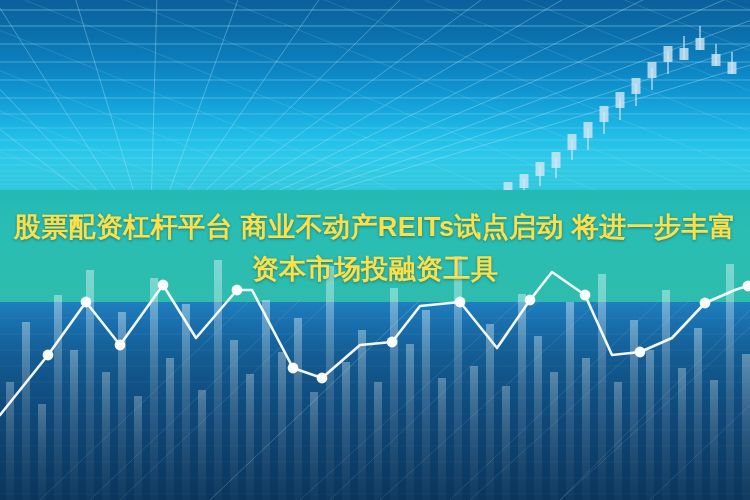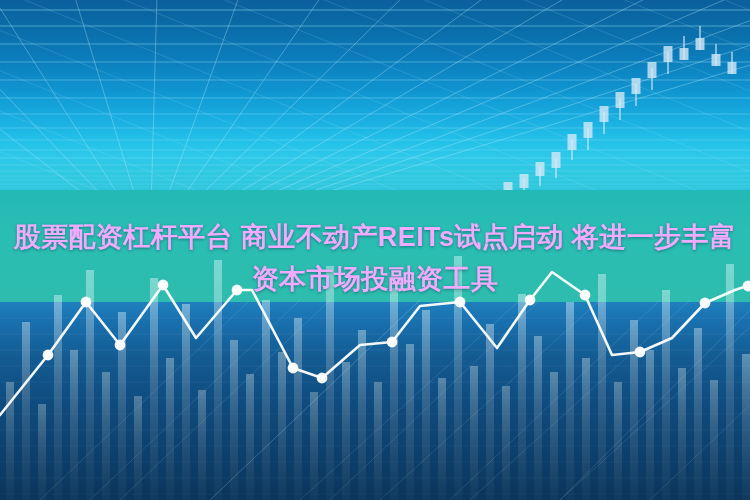--- a/index.html
+++ b/index.html
@@ -63,24 +63,24 @@
     top: 302px;
     height: 198px;
     background: linear-gradient(to bottom, rgba(10,50,90,0) 0%, rgba(8,42,80,0.35) 60%, rgba(6,36,70,0.55) 100%);
   }
   svg.layer { pointer-events: none; }
 
   
   #headline {
     position: absolute;
     left: 0;
-    top: 216px;
+    top: 206px;
     width: 750px;
     text-align: center;
-    color: #f0abfc;
+    color: #fde047;
     font-size: 27px;
     font-weight: bold;
     line-height: 42px;
     letter-spacing: 0.4px;
     text-shadow: 0 1px 3px rgba(0,40,60,0.45);
     white-space: nowrap;
   }
   #headline .l2 { display: block; }
 </style>
 </head>

